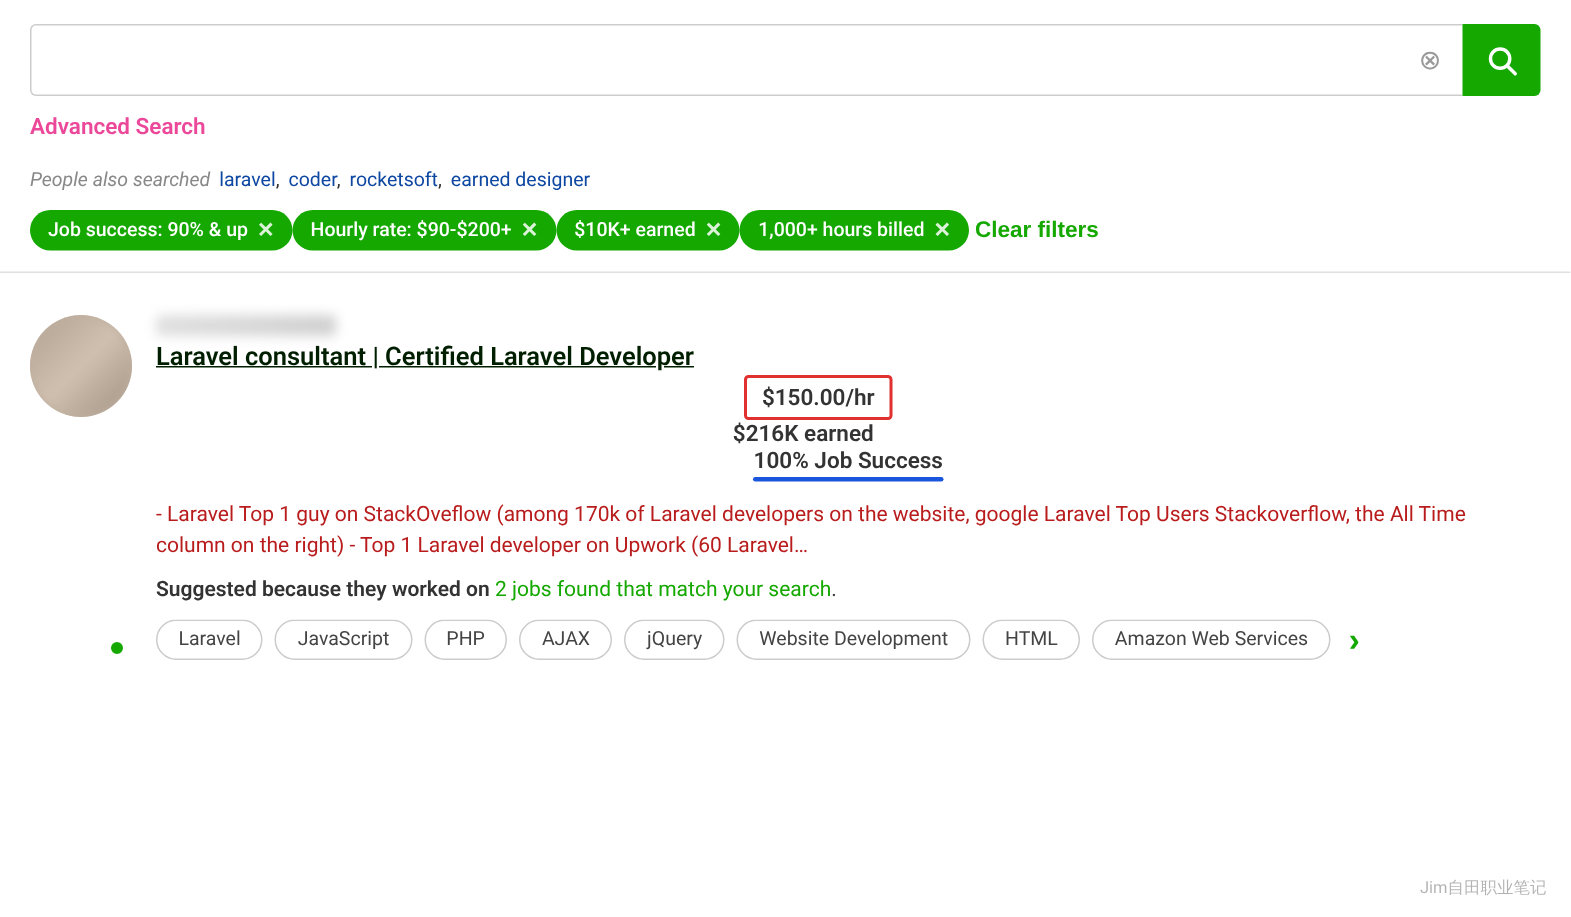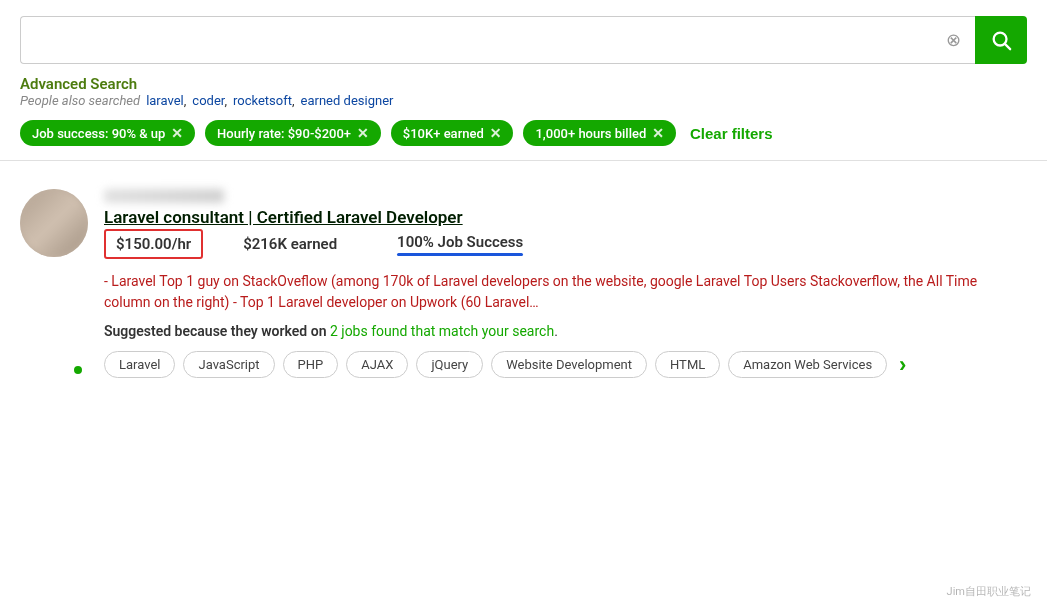--- a/index.html
+++ b/index.html
@@ -63,27 +63,27 @@
       height: 48px;
       cursor: pointer;
       display: flex;
       align-items: center;
       justify-content: center;
       color: #fff;
       font-size: 20px;
     }
 
     .advanced-search-link {
-      color: #4d7c0f;
+      color: #ec4899;
       font-size: 15px;
       font-weight: 600;
       text-decoration: none;
       cursor: pointer;
       display: inline-block;
-      margin-bottom: 0;
+      margin-bottom: 20px;
     }
 
     .people-also-row {
       display: flex;
       align-items: center;
       gap: 6px;
       font-size: 13px;
       margin-bottom: 12px;
       flex-wrap: wrap;
     }
@@ -101,21 +101,21 @@
     }
 
     .also-link:not(:last-child)::after {
       content: ',';
       color: #333;
     }
 
     .filters-row {
       display: flex;
       align-items: center;
-      gap: 10px;
+      gap: 0;
       padding-bottom: 14px;
       flex-wrap: wrap;
     }
 
     .filter-chip {
       display: inline-flex;
       align-items: center;
       background: #14a800;
       color: #fff;
       border-radius: 20px;
@@ -213,20 +213,21 @@
       font-size: 13px;
       color: #5e6d55;
       margin-bottom: 10px;
     }
 
     .stats-row {
       display: flex;
       align-items: center;
       gap: 0;
       margin-bottom: 12px;
+      flex-direction: column;
     }
 
     .stat-rate {
       font-size: 15px;
       font-weight: 600;
       color: #333;
       border: 2px solid #e03030;
       padding: 4px 10px;
       border-radius: 3px;
       margin-right: 40px;

